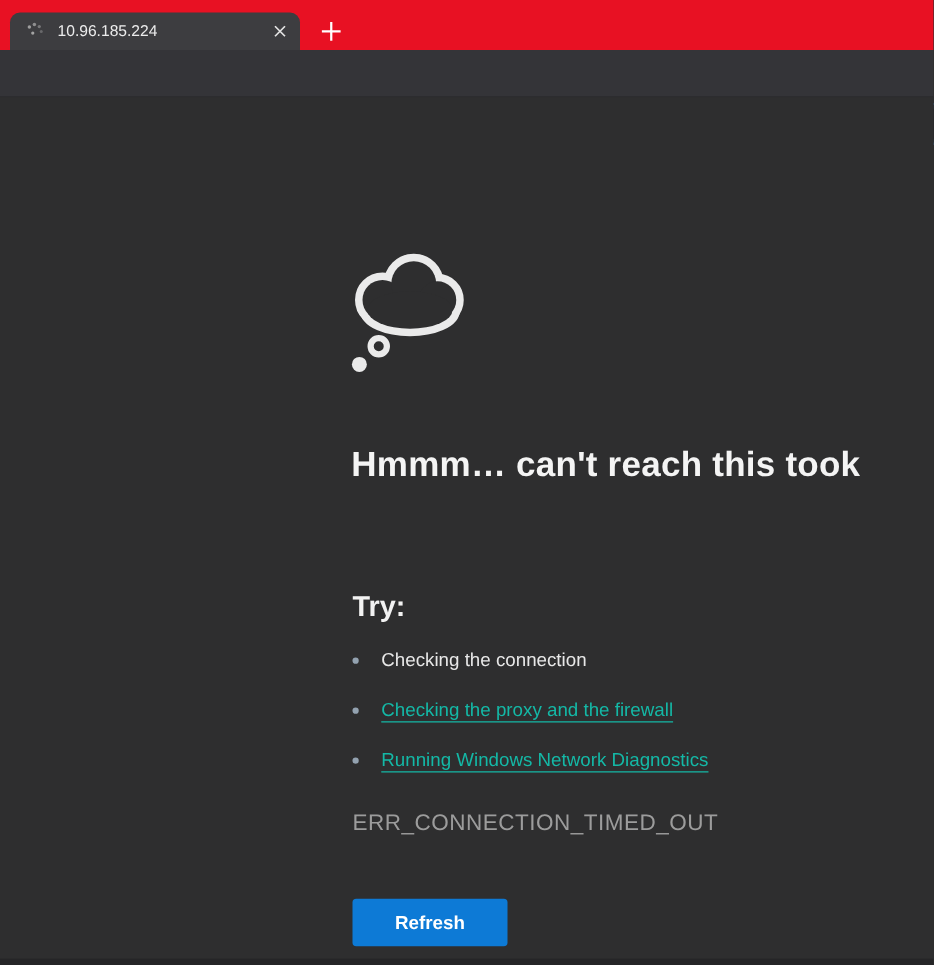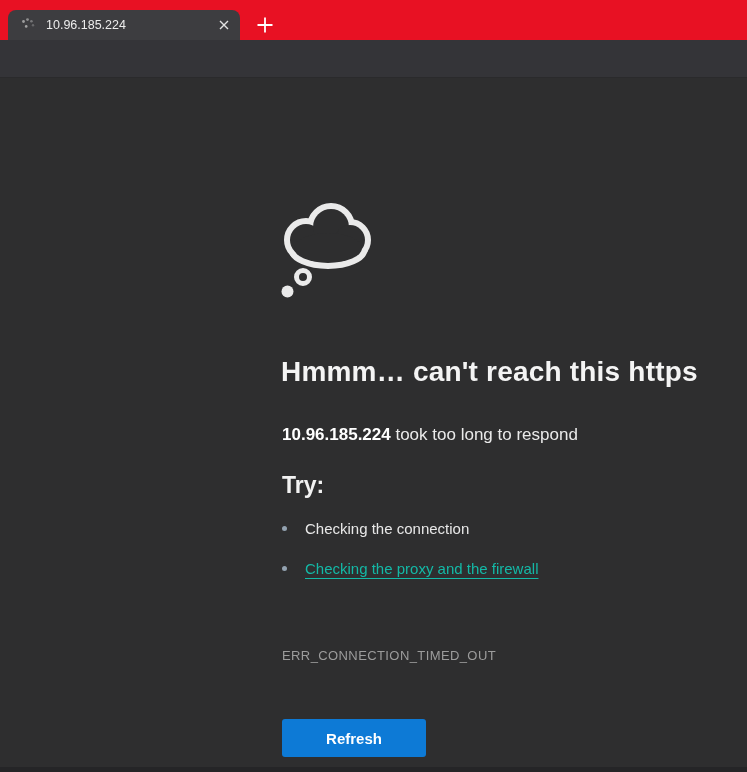--- a/index.html
+++ b/index.html
@@ -30,22 +30,22 @@
   .content { position:absolute; left:0; top:78px; width:747px; bottom:5px; background:#2e2e2f; }
   .cloud { position:absolute; left:278px; top:124px; }
   .heading { position:absolute; left:281px; top:278px; font-size:28px; font-weight:700; color:#f4f4f4; letter-spacing:0.2px; }
   .subtitle { position:absolute; left:282px; top:347px; font-size:17px; color:#eaeaea; }
   .subtitle b { font-weight:700; color:#fff; }
   .trylabel { position:absolute; left:282px; top:394px; font-size:23px; font-weight:700; color:#f2f2f2; }
   .suggestions { position:absolute; left:282px; top:430px; list-style:none; }
   .suggestions li { height:40px; display:flex; align-items:center; font-size:15px; color:#e8e8e8; }
   .suggestions li::before { content:""; width:5px; height:5px; border-radius:50%; background:#93a2b0; margin-right:18px; flex:0 0 auto; }
   .suggestions li.link span { color:#14b8a6; text-decoration:underline; text-underline-offset:4px; cursor:pointer; }
-  .errcode { position:absolute; left:282px; top:570px; font-size:13px; color:#9c9c9c; letter-spacing:0.4px; }
-  .refresh { position:absolute; left:282px; top:641px; width:144px; height:38px; background:#0d7ad6; border:none;
+  .errcode { position:absolute; left:282px; top:570px; font-size:18px; color:#9c9c9c; letter-spacing:0.4px; }
+  .refresh { position:absolute; left:282px; top:641px; width:124px; height:38px; background:#0d7ad6; border:none;
              border-radius:3px; color:#fff; font-size:15px; font-weight:700; font-family:inherit; cursor:pointer;
              display:flex; align-items:center; justify-content:center; }
   .bottom-edge { position:absolute; left:0; right:0; bottom:0; height:5px; background:#252527; }
 </style>
 </head>
 <body>
 
 <div class="window">
 
   <div class="tabstrip">
@@ -110,32 +110,34 @@
       <g fill="#2e2e2f" stroke="none">
         <circle cx="28" cy="38" r="16"></circle>
         <circle cx="53" cy="25" r="18"></circle>
         <circle cx="72" cy="38" r="15"></circle>
         <ellipse cx="50" cy="46" rx="34" ry="15"></ellipse>
       </g>
       <circle cx="25" cy="75" r="6.5" fill="none" stroke="#eaeaea" stroke-width="5"></circle>
       <circle cx="9.5" cy="89.5" r="6" fill="#eaeaea"></circle>
     </svg>
 
-    <h1 class="heading">Hmmm… can't reach this https</h1>
+    <h1 class="heading">Hmmm… can't reach this took</h1>
 
-    <p class="subtitle"><b>10.96.185.224</b><span> took too long to respond</span></p>
 
     <p class="trylabel">Try:</p>
 
     <ul class="suggestions">
       <li>
           <span>Checking the connection</span>
         </li>
       <li class="link">
           <span>Checking the proxy and the firewall</span>
+        </li>
+      <li class="link">
+          <span>Running Windows Network Diagnostics</span>
         </li>
     </ul>
 
     <p class="errcode">ERR_CONNECTION_TIMED_OUT</p>
 
     <button class="refresh">Refresh</button>
   </div>
 
   <div class="bottom-edge"></div>
 </div>

